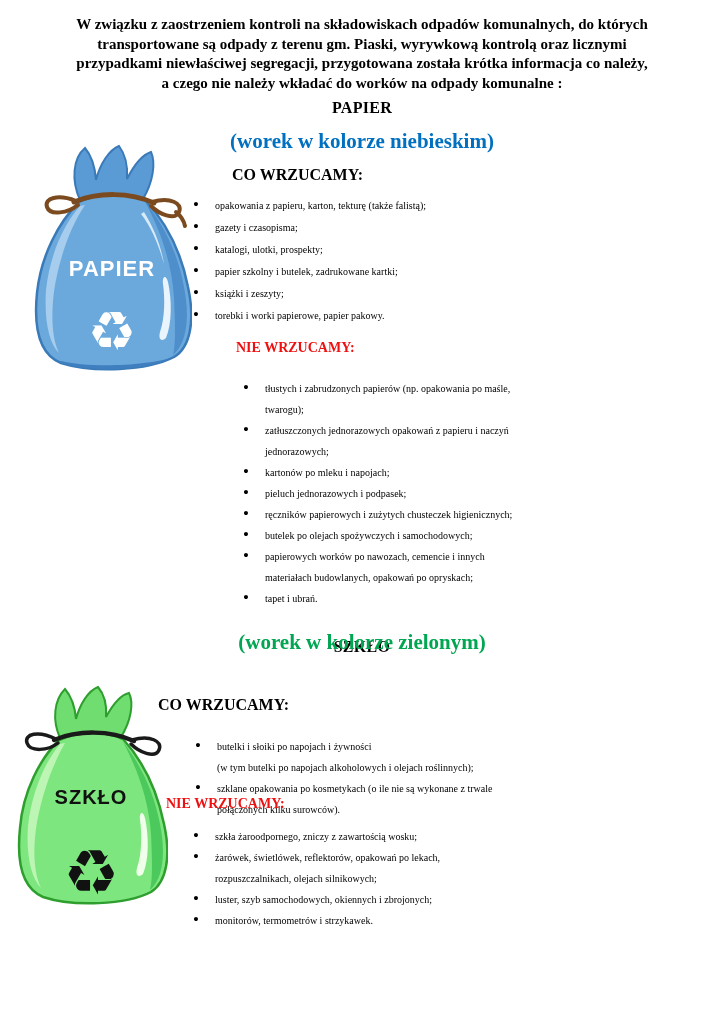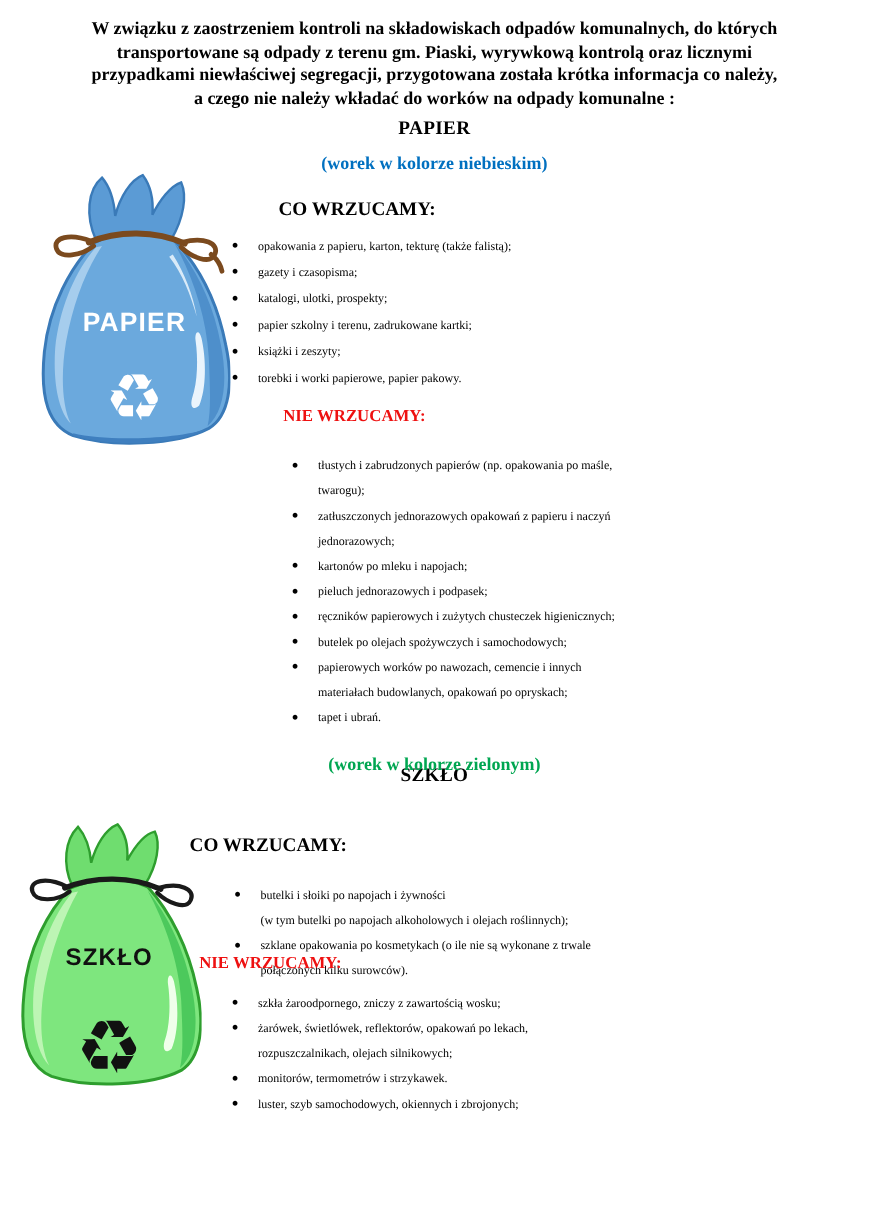--- a/index.html
+++ b/index.html
@@ -7,21 +7,21 @@
     position:relative;width:724px;height:1024px;background:#ffffff;
     font-family:"Liberation Serif",serif;color:#000;overflow:hidden;
   }
   .abs{position:absolute;}
   .centered{left:0;width:724px;text-align:center;}
   .intro{
     top:15px;left:32px;width:660px;text-align:center;
     font-weight:bold;font-size:15px;line-height:19.5px;white-space:pre-line;
   }
   .section-title{font-weight:bold;font-size:16px;letter-spacing:.3px;}
-  .section-subtitle{font-weight:bold;font-size:15px;}
+  .section-subtitle{font-weight:bold;font-size:21px;}
   .subtitle-blue{color:var(--heading-blue,#0070C0);}
   .subtitle-green{color:var(--heading-green,#00A651);}
   .h-co{font-weight:bold;font-size:16px;}
   .h-nie{font-weight:bold;font-size:14px;color:var(--heading-red,#EE1111);}
   ul.blist{list-style:none;margin:0;padding:0;}
   ul.blist li{
     position:relative;padding-left:27px;font-size:10px;line-height:21px;
     white-space:pre-line;
   }
   ul.blist li::before{
@@ -66,21 +66,21 @@
     <text x="84" y="208" text-anchor="middle" font-size="54" fill="#FFFFFF" font-family="DejaVu Sans, sans-serif">♻</text>
   </svg>
 
   <div class="abs h-co" style="left:232px;top:166px;">CO WRZUCAMY:</div>
 
   <ul class="abs blist pitch22" style="left:188px;top:195px;width:480px;">
 
   <li>opakowania z papieru, karton, tekturę (także falistą);</li>
       <li>gazety i czasopisma;</li>
       <li>katalogi, ulotki, prospekty;</li>
-      <li>papier szkolny i terenu, zadrukowane kartki;</li>
+      <li>papier szkolny i butelek, zadrukowane kartki;</li>
       <li>książki i zeszyty;</li>
       <li>torebki i worki papierowe, papier pakowy.</li>
     </ul>
 
   <div class="abs h-nie" style="left:236px;top:340px;">NIE WRZUCAMY:</div>
 
   <ul class="abs blist" style="left:238px;top:378px;width:440px;">
 
   <li>tłustych i zabrudzonych papierów (np. opakowania po maśle,
 twarogu);</li>
@@ -128,17 +128,17 @@
 połączonych kilku surowców).</li>
     </ul>
 
   <div class="abs h-nie" style="left:166px;top:796px;">NIE WRZUCAMY:</div>
 
   <ul class="abs blist" style="left:188px;top:826px;width:520px;">
 
       <li>szkła żaroodpornego, zniczy z zawartością wosku;</li>
       <li>żarówek, świetlówek, reflektorów, opakowań po lekach,
 rozpuszczalnikach, olejach silnikowych;</li>
+      <li>luster, szyb samochodowych, okiennych i zbrojonych;</li>
       <li>monitorów, termometrów i strzykawek.</li>
-      <li>luster, szyb samochodowych, okiennych i zbrojonych;</li>
     </ul>
 
 </div>
 
 </body></html>

